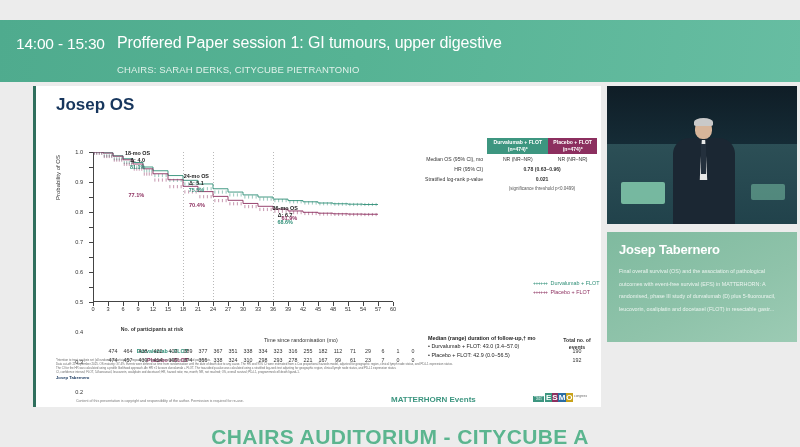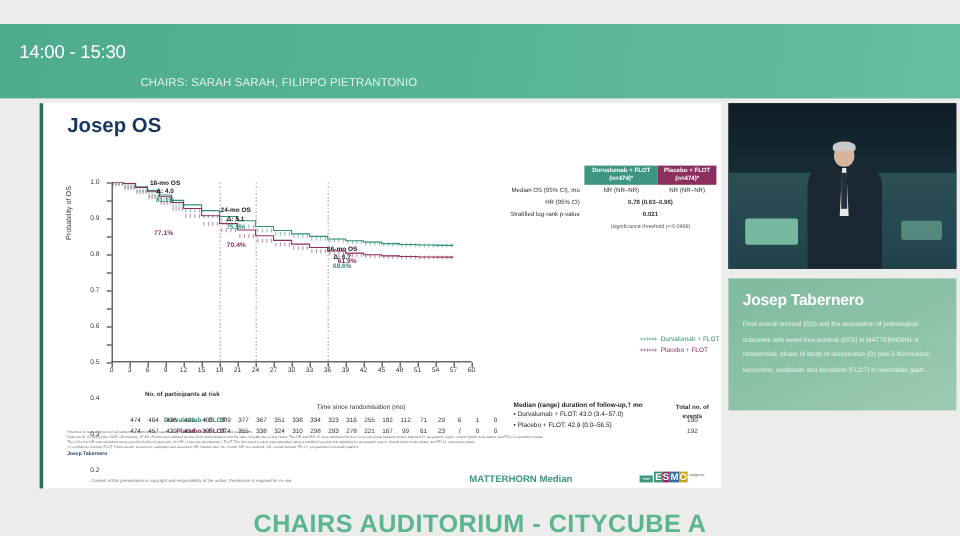--- a/index.html
+++ b/index.html
@@ -172,21 +172,22 @@
   }
   .room span { color: #5bb58f; font-size: 21px; font-weight: bold; letter-spacing: 0.4px; }
 </style>
 </head>
 <body>
 
 <div id="stage">
 
   <div class="banner">
     <div class="banner-time">14:00 - 15:30</div>
-    <div class="banner-chairs">CHAIRS: SARAH SARAH, FILIPPO PIETRANTONIO</div>
+    <div class="banner-title">Proffered Paper session 1: GI tumours, upper digestive</div>
+    <div class="banner-chairs">CHAIRS: SARAH DERKS, CITYCUBE PIETRANTONIO</div>
   </div>
 
   <div class="slide">
 
     <div class="slide-title">Josep OS</div>
 
     <table class="res-table">
       <tbody>
           <tr>
         <td class="rt-lbl"></td>
@@ -584,21 +585,21 @@
 
     <div class="fn">
       <div>*Intention to treat analysis set (all randomised participants, regardless of treatment received). †For censored participants.</div>
       <div>Data cut-off: 21 September 2025. OS maturity: 37.4%. Events were defined as time from randomisation until the date of death due to any cause. The HR and 95% CI were estimated from a Cox proportional hazards model, adjusted for geographic region, clinical lymph node status, and PD-L1 expression status.</div>
       <div>The CI for the HR was calculated using a profile likelihood approach. An HR &lt;1 favours durvalumab + FLOT. The two-sided p-value was calculated using a stratified log-rank test adjusting for geographic region, clinical lymph node status, and PD-L1 expression status.</div>
       <div>CI, confidence interval; FLOT, 5-fluorouracil, leucovorin, oxaliplatin and docetaxel; HR, hazard ratio; mo, month; NR, not reached; OS, overall survival; PD-L1, programmed cell death ligand-1.</div>
       <span class="auth">Josep Tabernero</span>
     </div>
 
     <div class="copyr">Content of this presentation is copyright and responsibility of the author. Permission is required for re-use.</div>
-    <div class="studyname">MATTERHORN Median</div>
+    <div class="studyname">MATTERHORN Events</div>
 
     <div class="esmo-logo" style="right:14px; bottom:6px;">
       <div>
         <div class="sq">BERLIN</div>
         <div class="sq">2025</div>
       </div>
       <div class="word">
         <span style="background:#3d9680">E</span>
         <span style="background:#8c2f5f">S</span>
         <span style="background:#2b6ca3">M</span>

